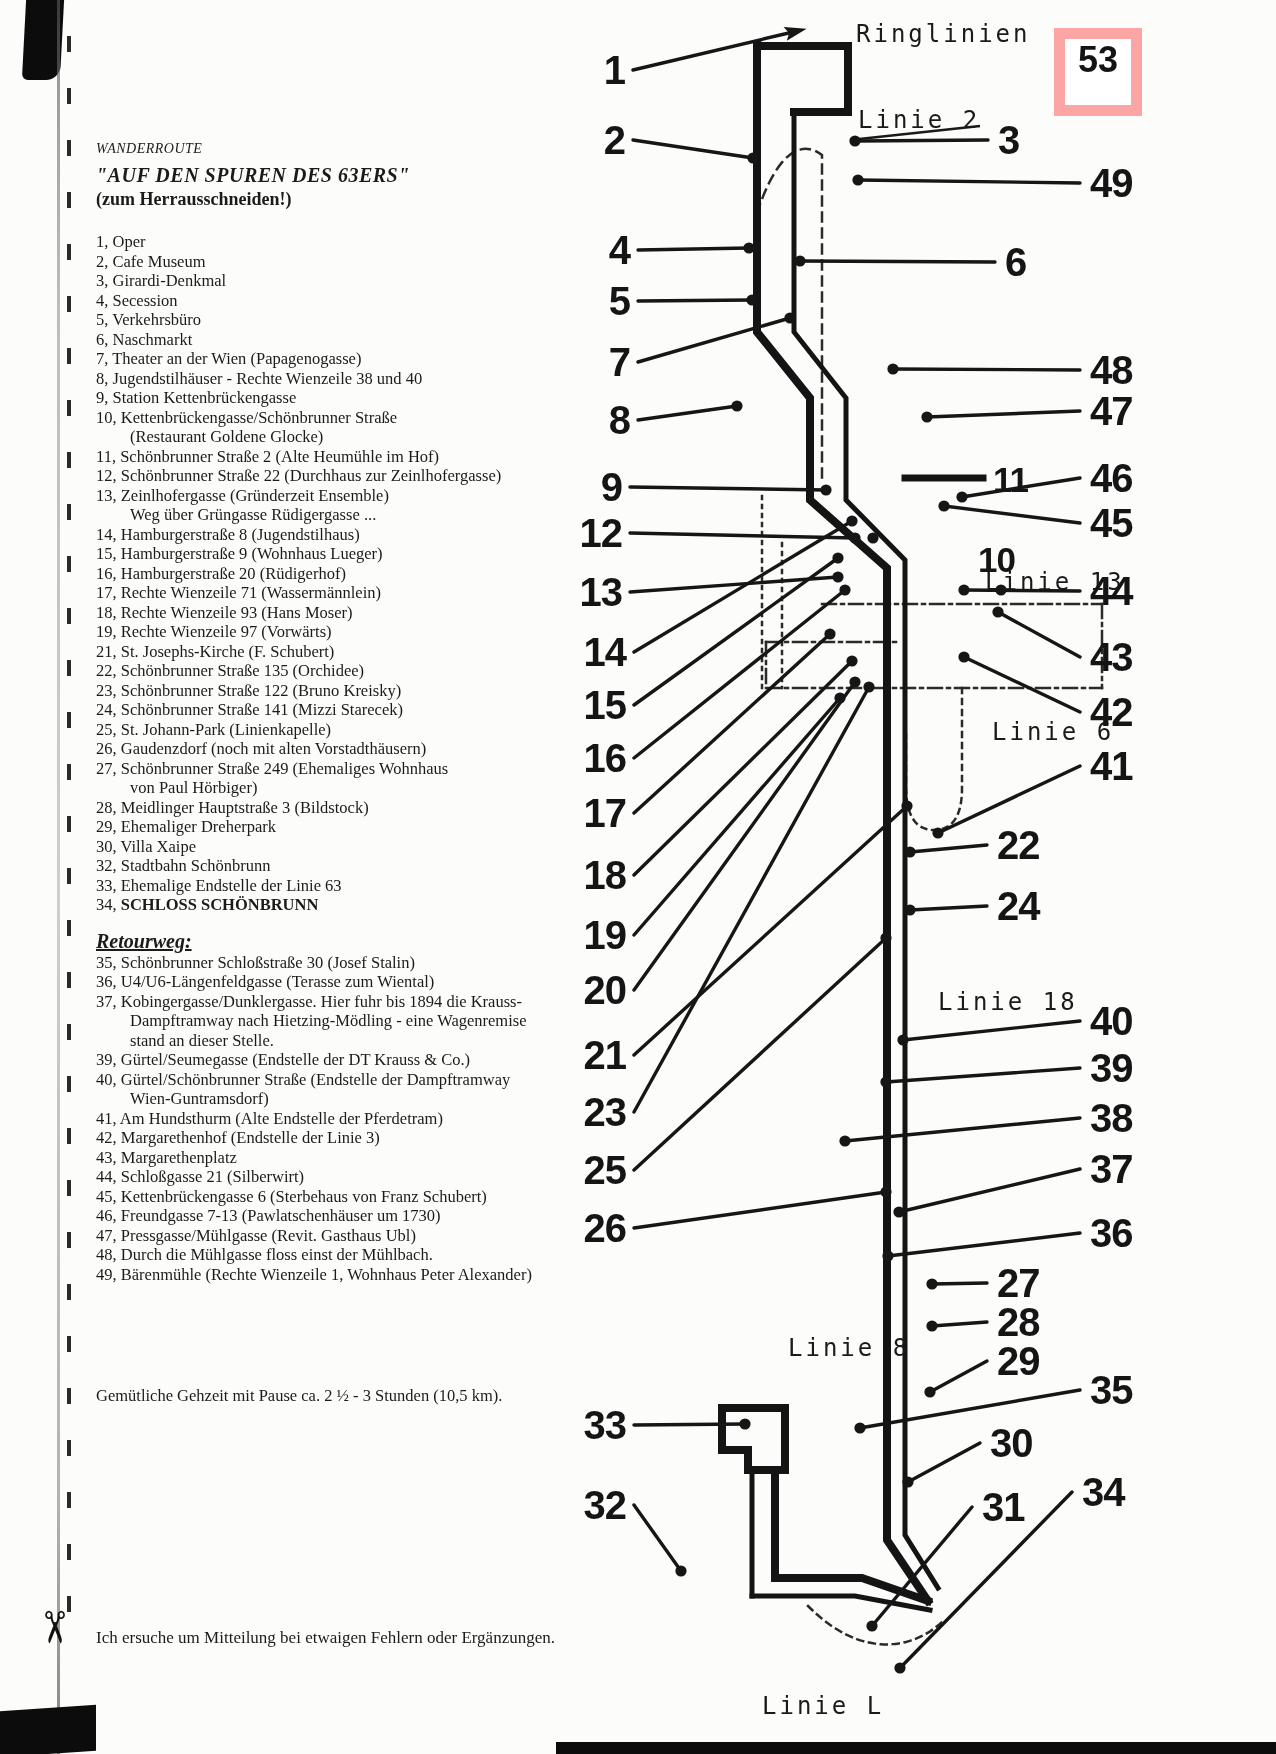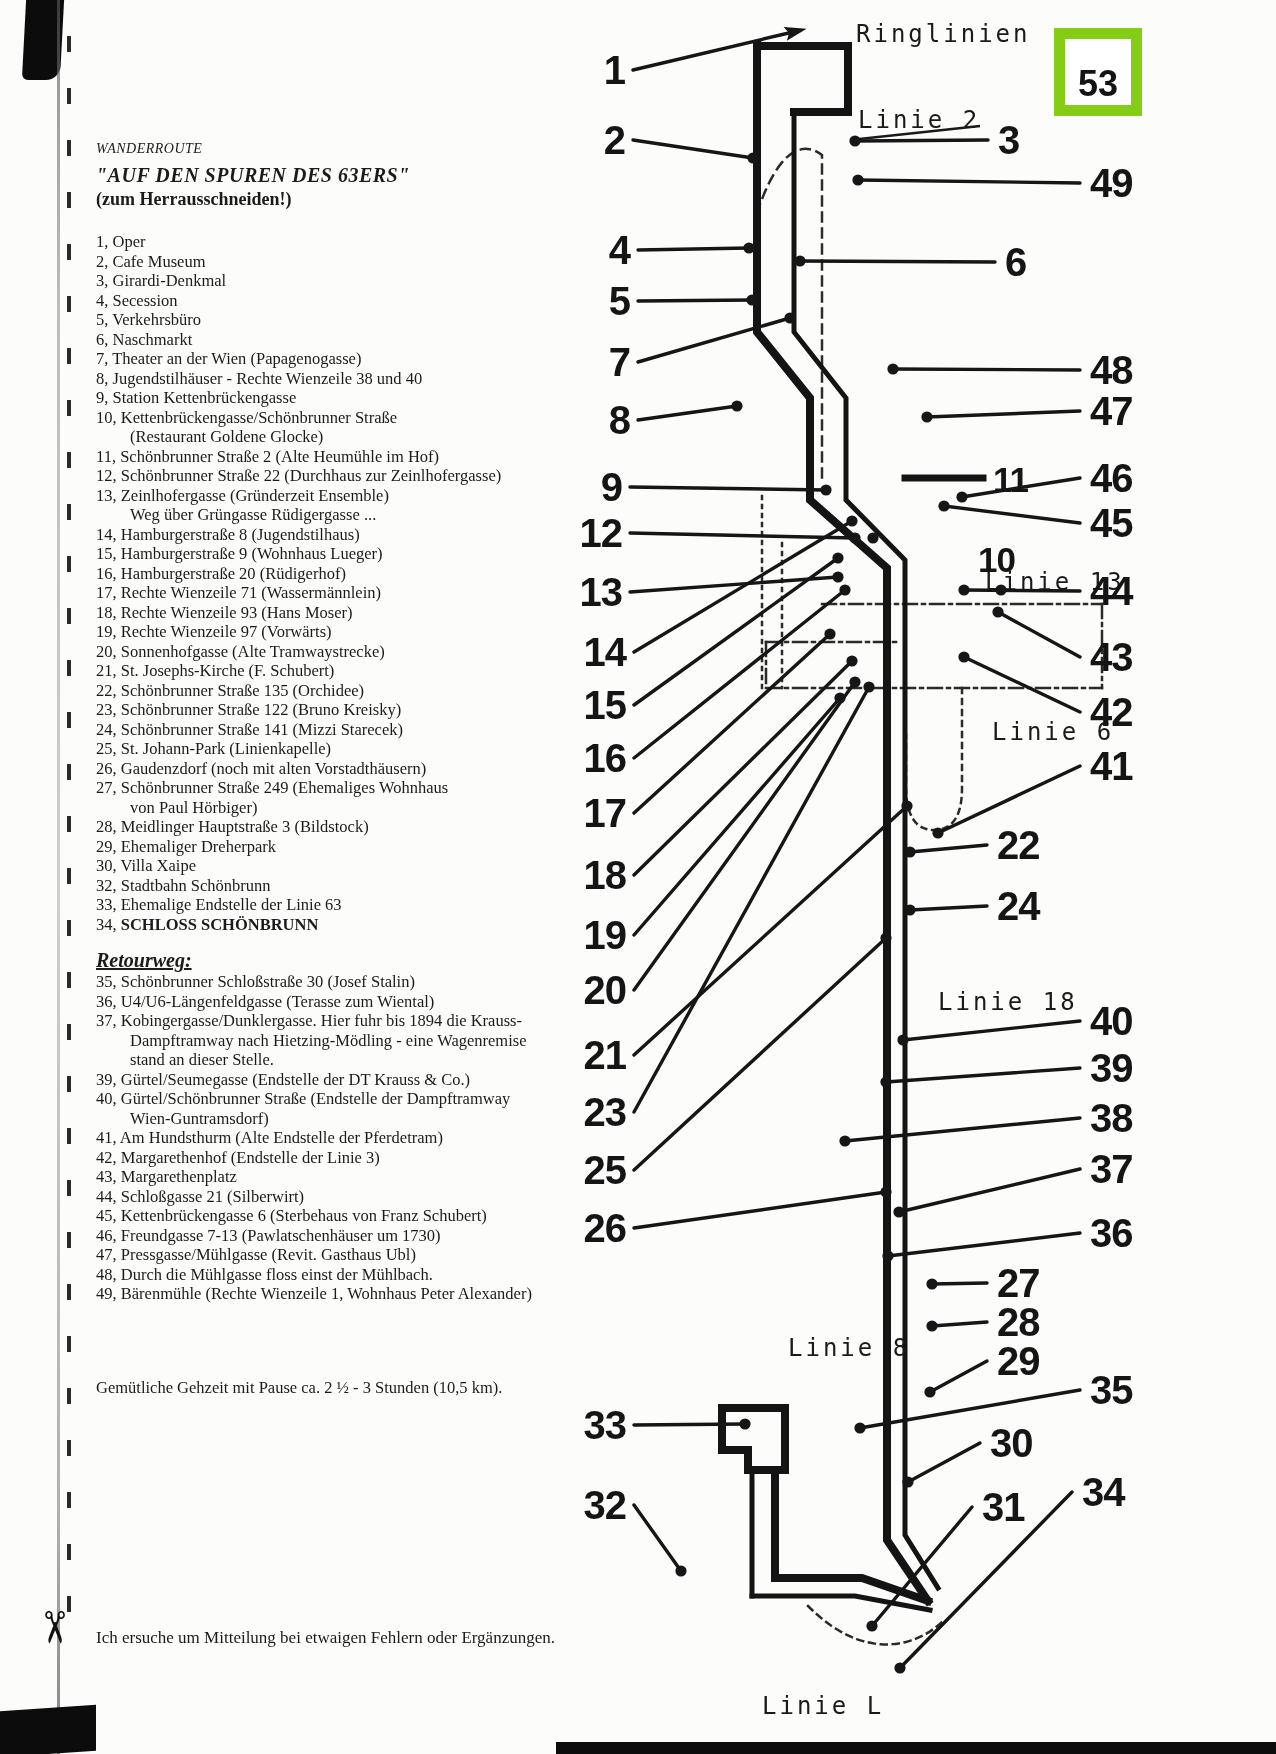--- a/index.html
+++ b/index.html
@@ -20,30 +20,30 @@
   .left-col{position:absolute;left:96px;top:136px;width:486px;}
   .title1{font-style:italic;font-weight:400;font-size:14px;line-height:26px;letter-spacing:.5px;}
   .title2{font-style:italic;font-weight:700;font-size:20px;line-height:26px;letter-spacing:.5px;}
   .title3{font-weight:700;font-size:18px;line-height:22px;}
   .poi-list{margin-top:22px;}
   .poi-row{font-size:16.5px;line-height:19.5px;padding-left:34px;text-indent:-34px;}
   .poi-row .cont{display:block;text-indent:0;}
   .poi-row.b .txt{font-weight:700;margin-top:39px;}
   .retour-head{margin-top:16px;font-size:20px;line-height:20px;font-weight:700;font-style:italic;text-decoration:underline;}
   .retour-list{margin-top:2px;}
-  .note-duration{margin-top:74px;font-size:16.5px;}
+  .note-duration{margin-top:102px;font-size:16.5px;}
   .note-feedback{position:absolute;left:96px;top:1628px;font-size:17px;width:500px;}
   
   .map-svg{position:absolute;left:0;top:0;}
   .map-num{font-family:"Liberation Sans",sans-serif;font-weight:700;font-size:40px;letter-spacing:-1px;fill:#151515;}
   .map-num-s{font-family:"Liberation Sans",sans-serif;font-weight:700;font-size:35px;letter-spacing:-1px;fill:#151515;}
   .linie-label{font-family:"DejaVu Sans Mono",monospace;font-size:24px;letter-spacing:3px;fill:#1a1a1a;}
   .pagebox{
     position:absolute;left:1054px;top:28px;width:66px;height:66px;background:#fff;
-    border:11px solid #84cc16;display:flex;align-items:flex-end;justify-content:center;
+    border:11px solid #fca5a5;display:flex;align-items:flex-start;justify-content:center;
     font-family:"Liberation Sans",sans-serif;font-weight:700;font-size:36px;color:#141414;
   }
 </style>
 </head>
 <body>
 
 <div class="page">
 
   <div class="edge-blob-tl"></div>
   <div class="edge-line-l"></div>
@@ -356,21 +356,20 @@
         <div class="poi-row"><span class="n">10, </span><span class="txt">Kettenbrückengasse/Schönbrunner Straße</span><span class="cont">(Restaurant Goldene Glocke)</span></div>
         <div class="poi-row"><span class="n">11, </span><span class="txt">Schönbrunner Straße 2 (Alte Heumühle im Hof)</span></div>
         <div class="poi-row"><span class="n">12, </span><span class="txt">Schönbrunner Straße 22 (Durchhaus zur Zeinlhofergasse)</span></div>
         <div class="poi-row"><span class="n">13, </span><span class="txt">Zeinlhofergasse (Gründerzeit Ensemble)</span><span class="cont">Weg über Grüngasse Rüdigergasse ...</span></div>
         <div class="poi-row"><span class="n">14, </span><span class="txt">Hamburgerstraße 8 (Jugendstilhaus)</span></div>
         <div class="poi-row"><span class="n">15, </span><span class="txt">Hamburgerstraße 9 (Wohnhaus Lueger)</span></div>
         <div class="poi-row"><span class="n">16, </span><span class="txt">Hamburgerstraße 20 (Rüdigerhof)</span></div>
         <div class="poi-row"><span class="n">17, </span><span class="txt">Rechte Wienzeile 71 (Wassermännlein)</span></div>
         <div class="poi-row"><span class="n">18, </span><span class="txt">Rechte Wienzeile 93 (Hans Moser)</span></div>
         <div class="poi-row"><span class="n">19, </span><span class="txt">Rechte Wienzeile 97 (Vorwärts)</span></div>
-        <div class="poi-row"><span class="n">20, </span><span class="txt">Sonnenhofgasse (Alte Tramwaystrecke)</span></div>
         <div class="poi-row"><span class="n">21, </span><span class="txt">St. Josephs-Kirche (F. Schubert)</span></div>
         <div class="poi-row"><span class="n">22, </span><span class="txt">Schönbrunner Straße 135 (Orchidee)</span></div>
         <div class="poi-row"><span class="n">23, </span><span class="txt">Schönbrunner Straße 122 (Bruno Kreisky)</span></div>
         <div class="poi-row"><span class="n">24, </span><span class="txt">Schönbrunner Straße 141 (Mizzi Starecek)</span></div>
         <div class="poi-row"><span class="n">25, </span><span class="txt">St. Johann-Park (Linienkapelle)</span></div>
         <div class="poi-row"><span class="n">26, </span><span class="txt">Gaudenzdorf (noch mit alten Vorstadthäusern)</span></div>
         <div class="poi-row"><span class="n">27, </span><span class="txt">Schönbrunner Straße 249 (Ehemaliges Wohnhaus</span><span class="cont">von Paul Hörbiger)</span></div>
         <div class="poi-row"><span class="n">28, </span><span class="txt">Meidlinger Hauptstraße 3 (Bildstock)</span></div>
         <div class="poi-row"><span class="n">29, </span><span class="txt">Ehemaliger Dreherpark</span></div>
         <div class="poi-row"><span class="n">30, </span><span class="txt">Villa Xaipe</span></div>

